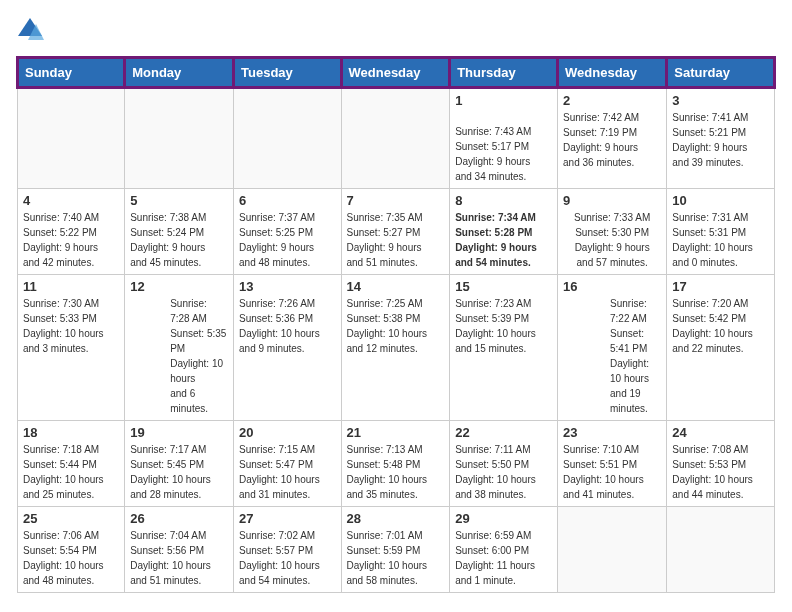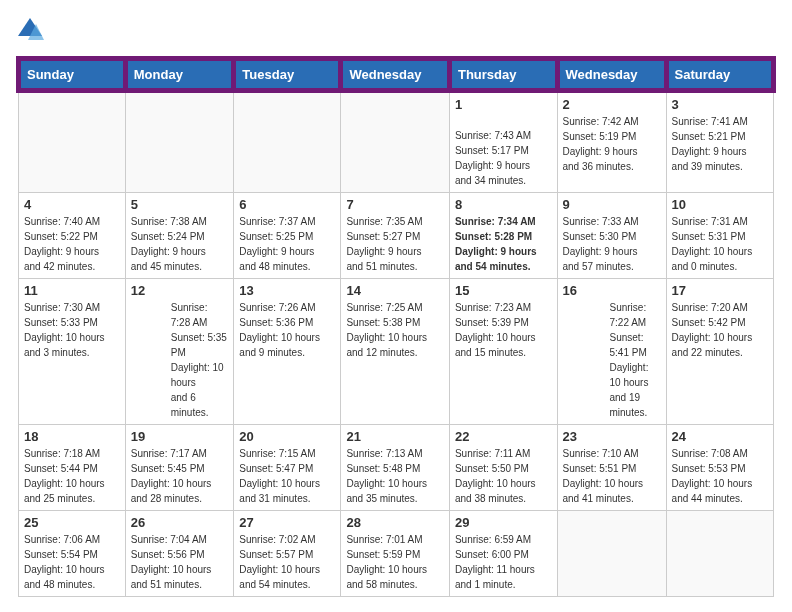--- a/index.html
+++ b/index.html
@@ -53,21 +53,21 @@
       border-collapse: collapse;
       border: 1px solid #ccc;
     }
     .calendar th {
       background-color: #2a6db5;
       color: #fff;
       font-size: 13px;
       font-weight: bold;
       padding: 6px 6px;
       text-align: left;
-      border: 5px solid #701a75;
+      border: 3px solid #701a75;
     }
     .calendar td {
       vertical-align: top;
       border: 1px solid #ccc;
       padding: 4px 5px;
       width: 110px;
       min-height: 80px;
       font-size: 10.5px;
       color: #333;
       background: #fff;
@@ -129,21 +129,21 @@
         <td>
           <span class="day-number">1</span>
           <div class="day-info" style="white-space: pre-line; margin-top: 16px;">Sunrise: 7:43 AM
 Sunset: 5:17 PM
 Daylight: 9 hours
 and 34 minutes.</div>
         </td>
         <td>
           <span class="day-number">2</span>
           <div class="day-info" style="white-space: pre-line;">Sunrise: 7:42 AM
-Sunset: 5:19 PM
+Sunset: 7:19 PM
 Daylight: 9 hours
 and 36 minutes.</div>
         </td>
         <td>
           <span class="day-number">3</span>
           <div class="day-info" style="white-space: pre-line;">Sunrise: 7:41 AM
 Sunset: 5:21 PM
 Daylight: 9 hours
 and 39 minutes.</div>
         </td>
@@ -179,21 +179,21 @@
         </td>
         <td>
           <span class="day-number">8</span>
           <div class="day-info" style="white-space: pre-line; font-weight: bold;">Sunrise: 7:34 AM
 Sunset: 5:28 PM
 Daylight: 9 hours
 and 54 minutes.</div>
         </td>
         <td>
           <span class="day-number">9</span>
-          <div class="day-info" style="white-space: pre-line;">Sunrise: 7:33 AM
+          <div class="day-info" style="white-space: pre-line; text-align: center;">Sunrise: 7:33 AM
 Sunset: 5:30 PM
 Daylight: 9 hours
 and 57 minutes.</div>
         </td>
         <td>
           <span class="day-number">10</span>
           <div class="day-info" style="white-space: pre-line;">Sunrise: 7:31 AM
 Sunset: 5:31 PM
 Daylight: 10 hours
 and 0 minutes.</div>

